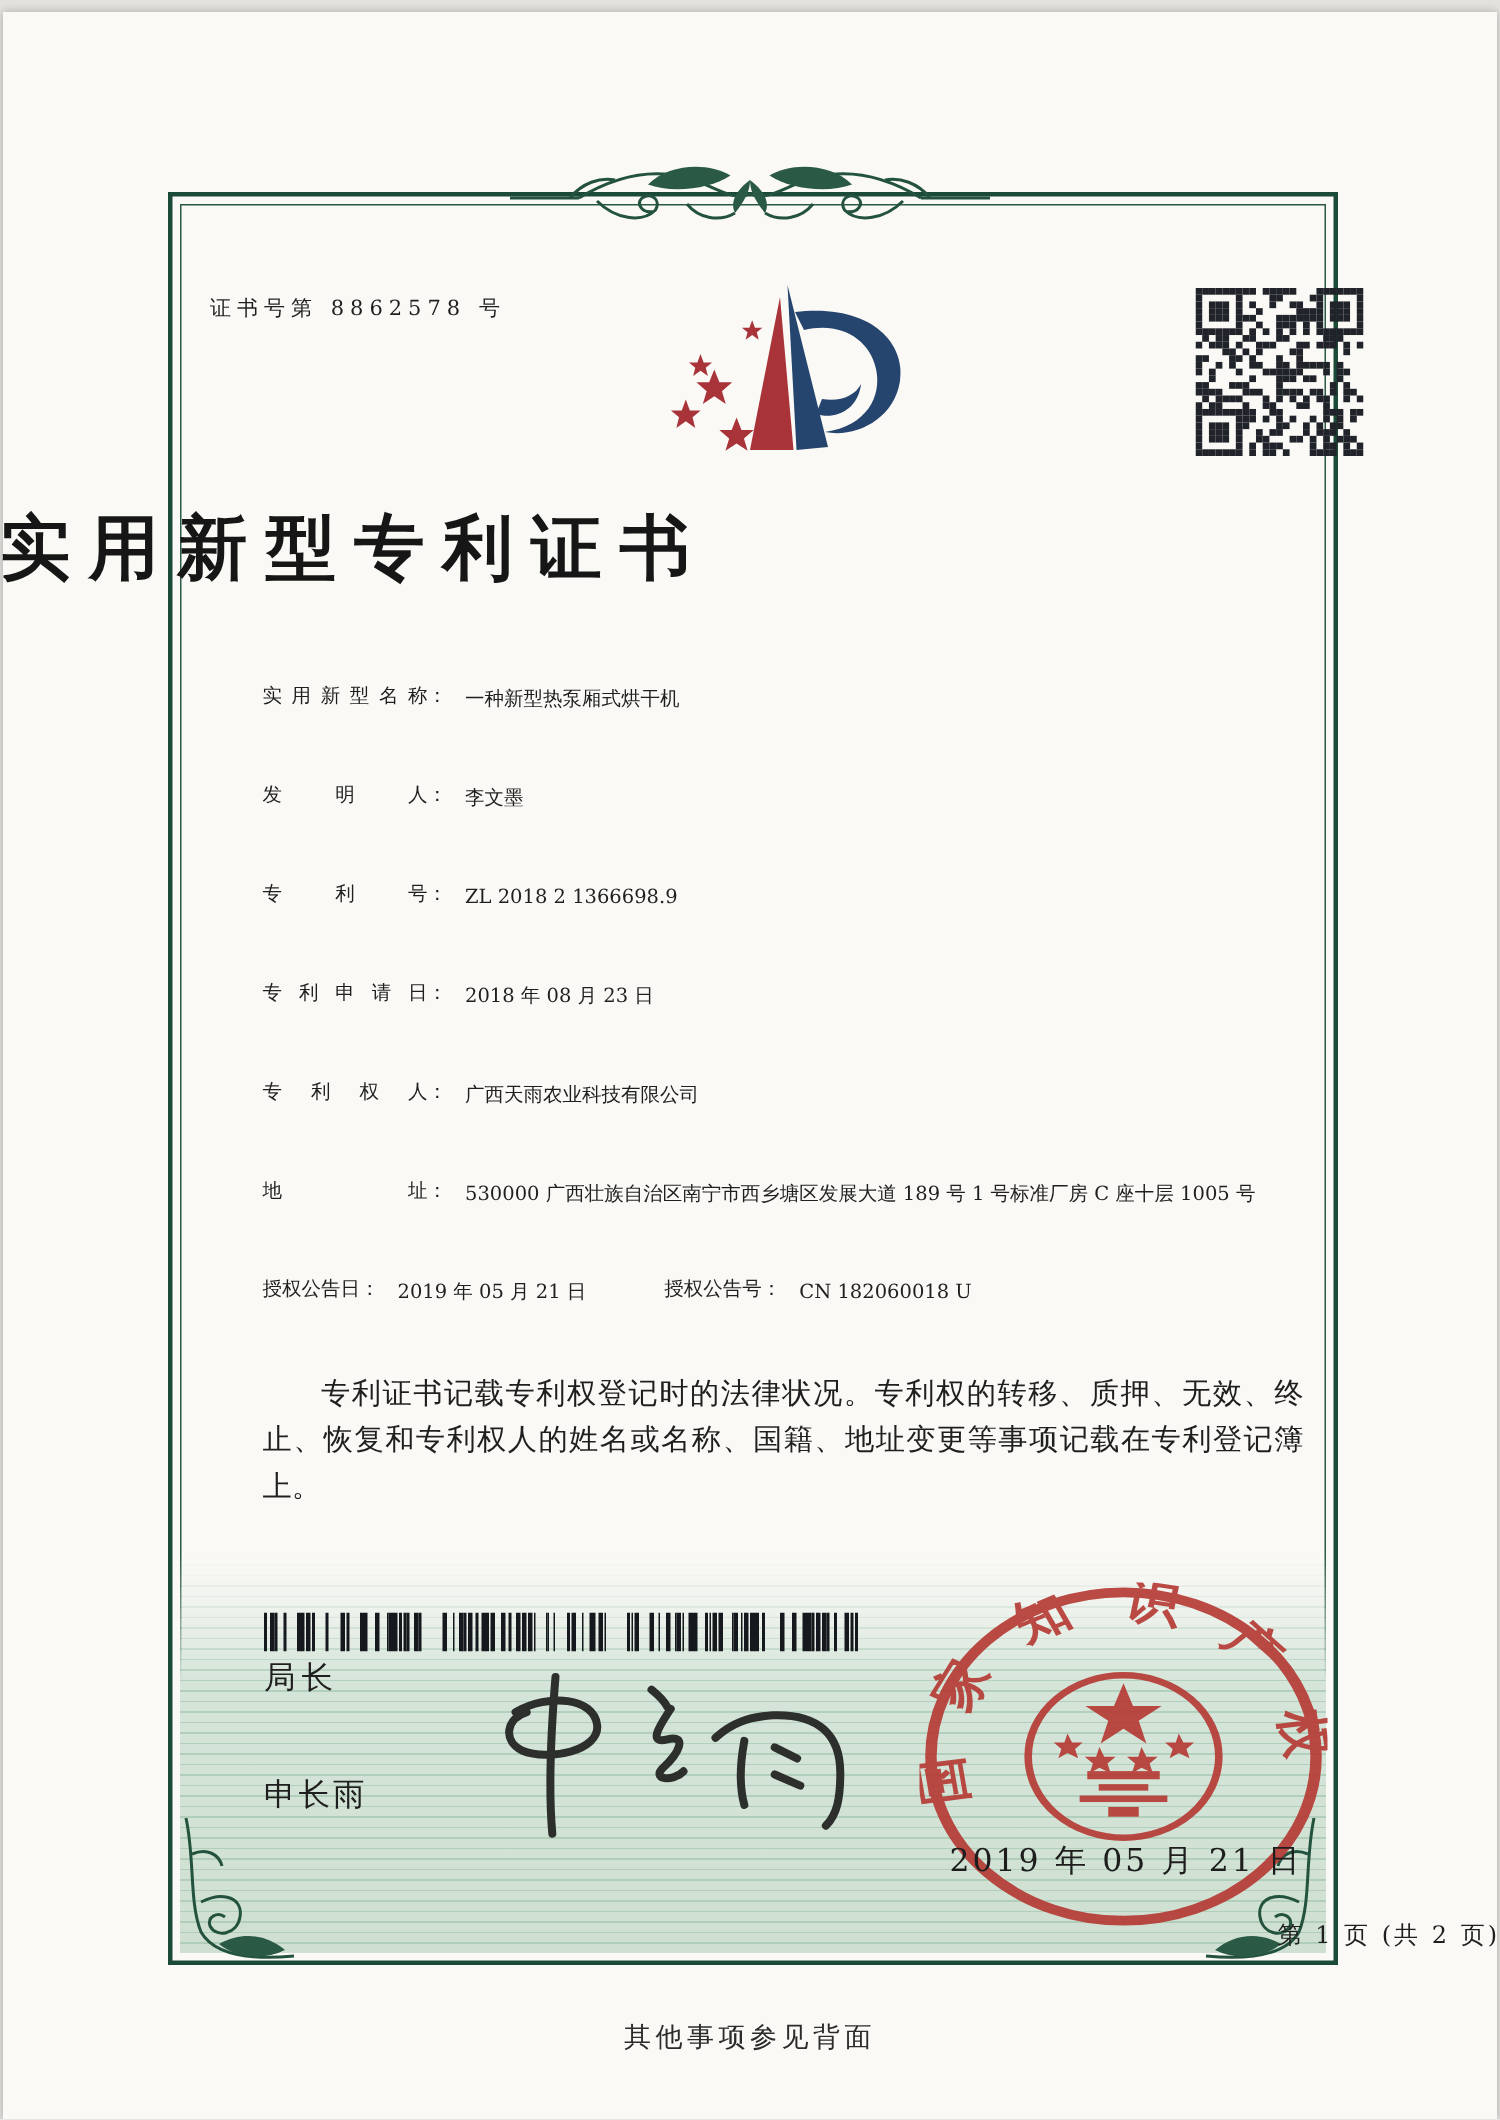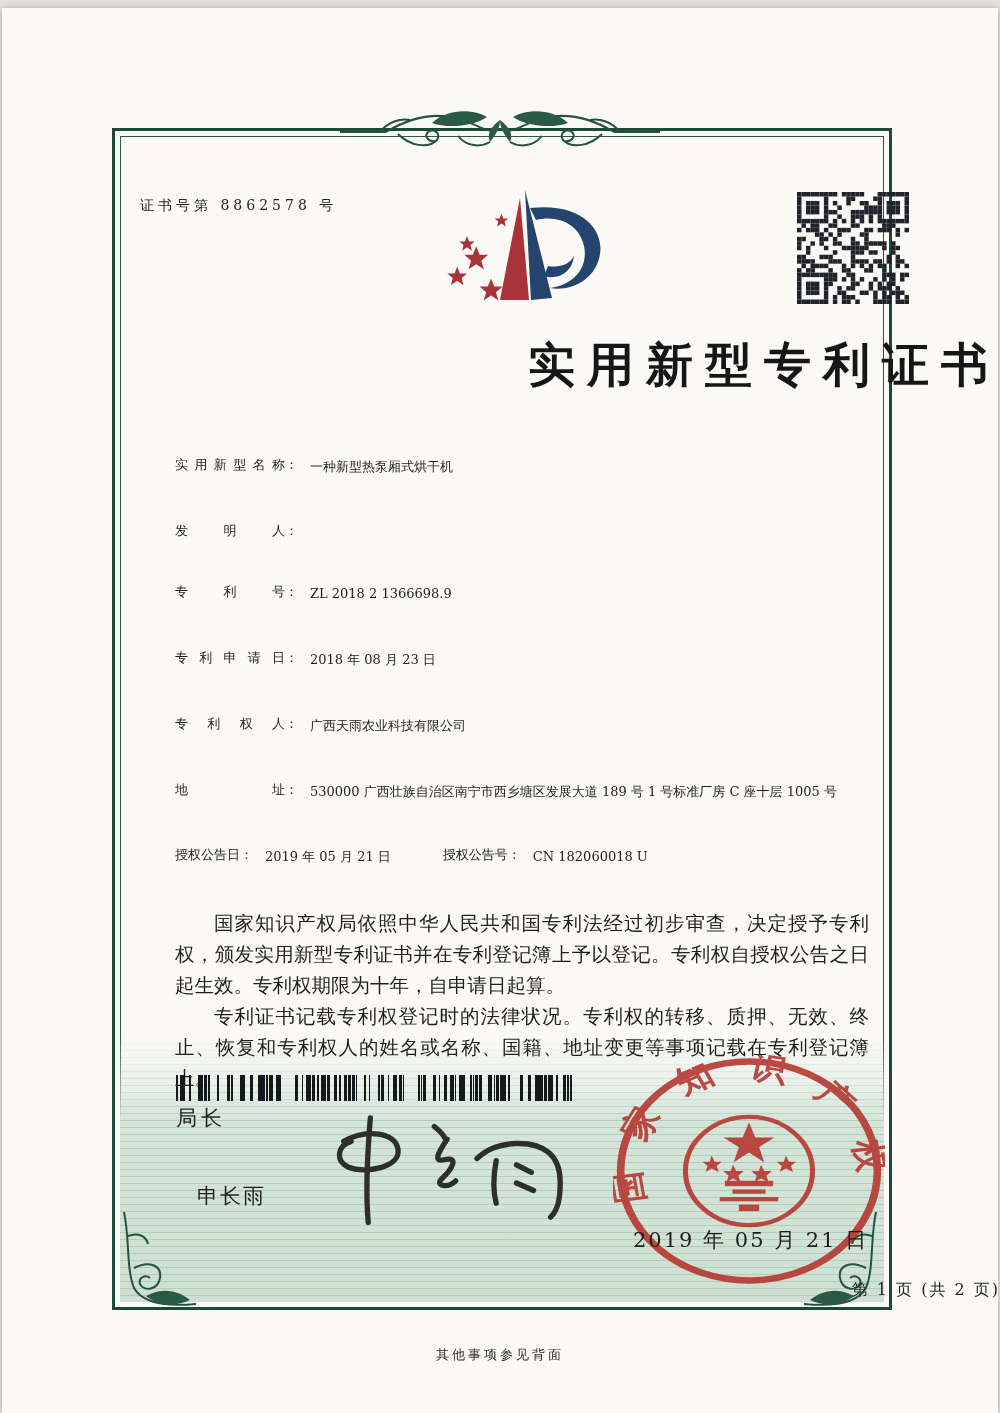--- a/index.html
+++ b/index.html
@@ -34,21 +34,21 @@
   }
   .cert-no{
     position:absolute;left:140px;top:197px;
     font-size:14px;letter-spacing:4px;
   }
   .logo{position:absolute;left:432px;top:180px;width:180px;height:130px;}
   .qr{position:absolute;left:797px;top:192px;width:112px;height:112px;}
   .qr rect{fill:#20242a;}
   .title{
     position:absolute;left:0;top:334px;width:1000px;margin:0;
-    text-align:right;font-size:47px;font-weight:700;letter-spacing:12px;
+    text-align:left;font-size:47px;font-weight:700;letter-spacing:12px;
     color:#161616;
   }
   .content{position:absolute;left:175px;top:452px;width:694px;}
   .frow{display:flex;margin-bottom:36px;font-size:13px;line-height:25px;}
   .flabel{
     display:inline-block;width:110px;
     text-align:justify;text-align-last:justify;text-justify:inter-character;
   }
   .flabel.plain{width:auto;text-align:right;text-align-last:auto;}
   .fcolon{display:inline-block;margin:0 2px 0 0;}
@@ -57,30 +57,30 @@
   .frow.dual .fvalue{flex:0 1 auto;}
   .frow.dual .pair2{margin-left:52px;display:flex;}
   .paras{margin-top:14px;}
   .paras p{
     margin:0;font-size:19.5px;line-height:31px;text-indent:2em;
     text-align:justify;
   }
   .barcode{position:absolute;left:176px;top:1075px;width:400px;height:26px;}
   .barcode rect{fill:#15181c;}
   .signer-role{position:absolute;left:176px;top:1104px;font-size:21px;letter-spacing:4px;}
-  .signer-name{position:absolute;left:176px;top:1182px;font-size:21px;letter-spacing:2px;margin-left:21px;}
+  .signer-name{position:absolute;left:176px;top:1182px;font-size:21px;letter-spacing:2px;}
   .signature{position:absolute;left:305px;top:1103px;width:280px;height:128px;}
   .signature path{stroke:#2d2f2d;stroke-width:5;fill:none;stroke-linecap:round;stroke-linejoin:round;}
   .seal{position:absolute;left:613px;top:1055px;width:272px;height:232px;opacity:.9;}
   .seal .red-stroke{stroke:#b53832;fill:none;}
   .seal .red-fill{fill:#b53832;stroke:none;}
   .seal text{fill:#b53832;font-weight:700;font-family:"DejaVu Serif",serif;}
   .seal-date{position:absolute;left:633px;top:1226px;font-size:21px;letter-spacing:2px;color:#1d1d1d;}
   .page-no{position:absolute;left:0;top:1280px;width:1000px;text-align:right;font-size:16px;letter-spacing:2px;}
-  .back-note{position:absolute;left:0;top:1346px;width:1000px;text-align:center;font-size:13px;letter-spacing:3px;color:#2b2b2b;}
+  .back-note{position:absolute;left:0;top:1346px;width:1000px;text-align:center;font-size:18px;letter-spacing:3px;color:#2b2b2b;}
   .orn{position:absolute;}
   .orn path{stroke:#23523e;fill:none;stroke-width:2;}
   .orn .leaf{fill:#2a5a45;stroke:none;}
   .orn-top{left:340px;top:102px;width:320px;height:64px;}
   .orn-bl{left:118px;top:1212px;width:96px;height:96px;}
   .orn-br{left:786px;top:1212px;width:96px;height:96px;}
 </style>
 </head>
 <body>
 
@@ -455,20 +455,21 @@
 
 <div class="content">
   <div class="frow">
     <span class="flabel">实用新型名称</span>
       <span class="fcolon">：</span>
     <span class="fvalue">一种新型热泵厢式烘干机</span>
   </div>
   <div class="frow">
     <span class="flabel">发明人</span>
       <span class="fcolon">：</span>
+    <span class="fvalue">李文墨</span>
   </div>
   <div class="frow">
     <span class="flabel">专利号</span>
       <span class="fcolon">：</span>
     <span class="fvalue">ZL 2018 2 1366698.9</span>
   </div>
   <div class="frow">
     <span class="flabel">专利申请日</span>
       <span class="fcolon">：</span>
     <span class="fvalue">2018 年 08 月 23 日</span>
@@ -487,21 +488,20 @@
     <span class="flabel plain">授权公告日</span>
       <span class="fcolon">：</span>
     <span class="fvalue">2019 年 05 月 21 日</span>
     <span class="pair2">
       <span class="flabel plain">授权公告号</span>
         <span class="fcolon">：</span>
       <span class="fvalue">CN 182060018 U</span>
     </span>
   </div>
   <div class="paras">
-    <p>国家知识产权局依照中华人民共和国专利法经过初步审查，决定授予专利权，颁发实用新型专利证书并在专利登记簿上予以登记。专利权自授权公告之日起生效。专利权期限为十年，自申请日起算。</p>
     <p>专利证书记载专利权登记时的法律状况。专利权的转移、质押、无效、终止、恢复和专利权人的姓名或名称、国籍、地址变更等事项记载在专利登记簿上。</p>
   </div>
 </div>
 
 <svg class="barcode" id="barcode-svg" viewBox="0 0 400 26" preserveAspectRatio="none">
     <rect x="0" y="0" width="2" height="26"></rect>
     <rect x="4" y="0" width="3" height="26"></rect>
     <rect x="7" y="0" width="2" height="26"></rect>
     <rect x="13" y="0" width="2" height="26"></rect>
     <rect x="22" y="0" width="2" height="26"></rect>

